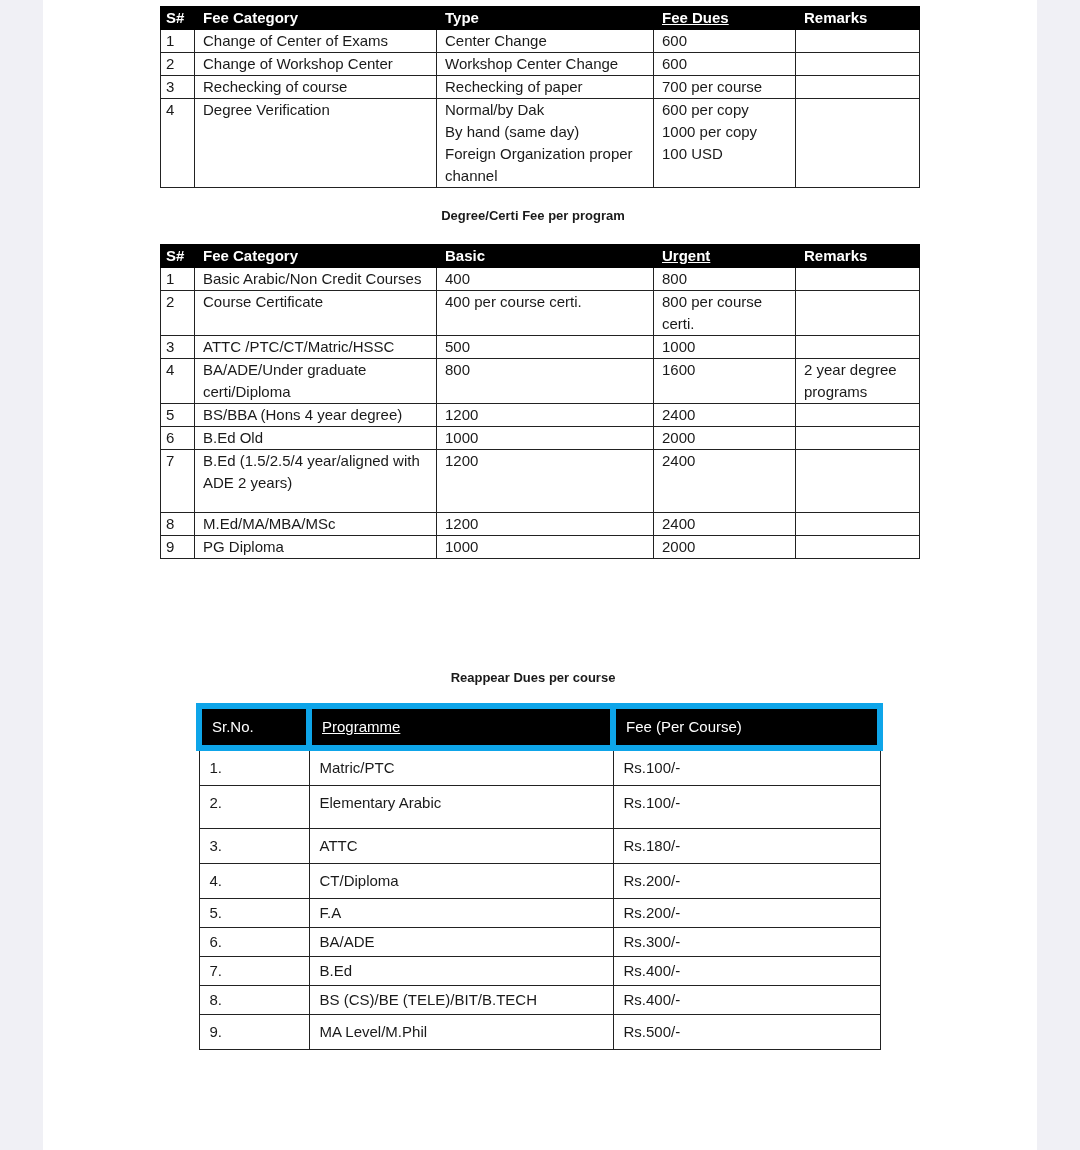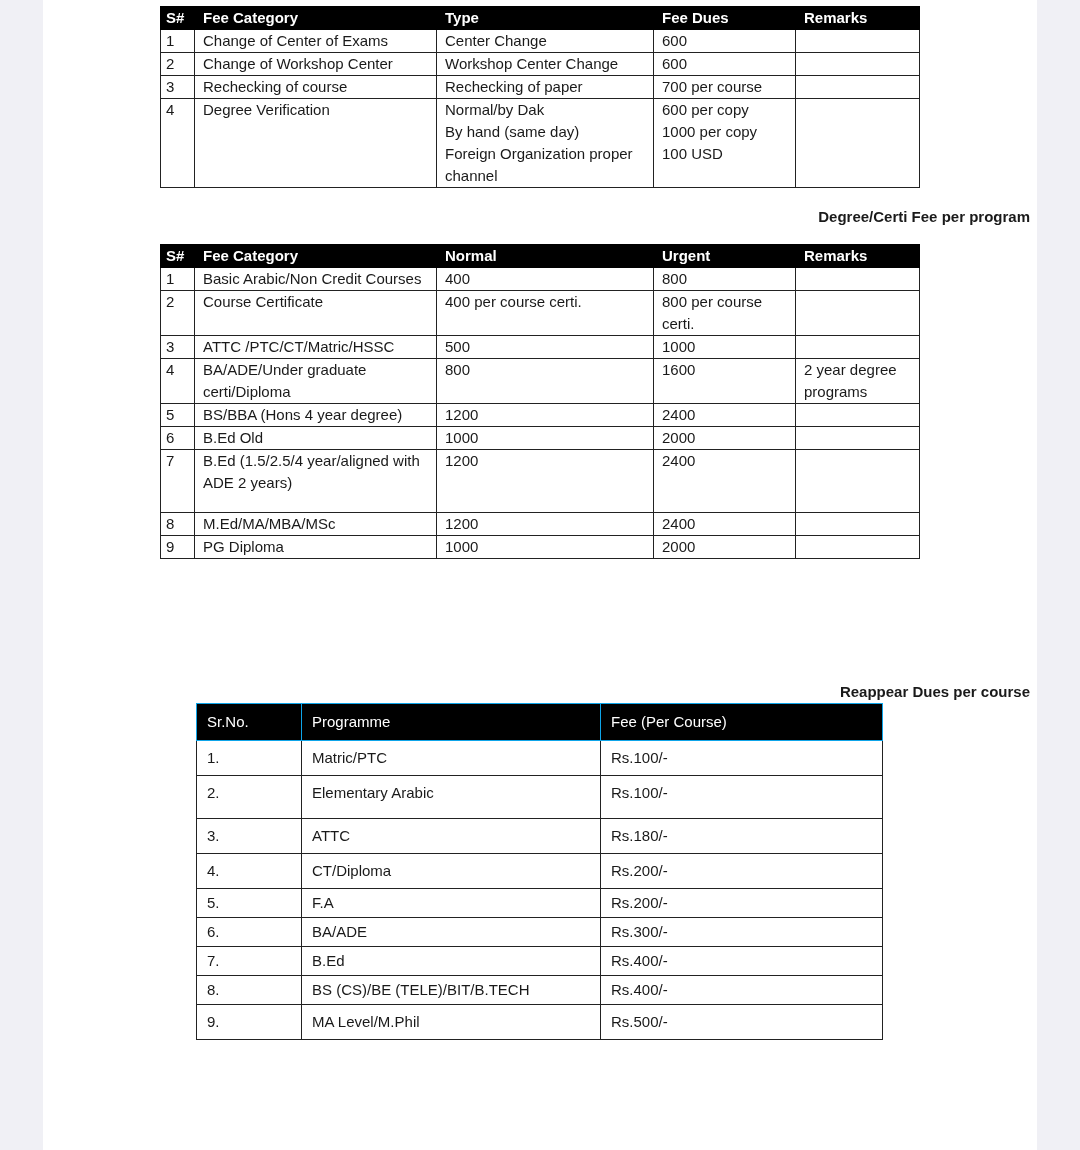--- a/index.html
+++ b/index.html
@@ -11,35 +11,35 @@
     position: absolute; left: 43px; top: 0; width: 994px; height: 1150px; background: #ffffff;
   }
   table { border-collapse: collapse; position: absolute; font-size: 15px; }
   td, th { padding: 0 0 0 8px; vertical-align: top; text-align: left; line-height: 22px; }
   th { background: #000; color: #fff; font-weight: bold; height: 22px; }
   .t1 { left: 117px; top: 6px; width: 760px; }
   .t1 td, .t2 td { border: 1px solid #222; }
   .t1 th, .t2 th { border: 1px solid #000; }
   .t2 { left: 117px; top: 244px; width: 760px; }
   .sec-title {
-    position: absolute; font-weight: bold; font-size: 15px; left: 0; width: 994px; text-align: right;
+    position: absolute; font-weight: bold; font-size: 13px; left: 0; width: 994px; text-align: center;
   }
   .st1 { top: 208px; left: -7px; }
-  .st2 { top: 670px; left: -7px; margin-top: 13px; }
+  .st2 { top: 670px; left: -7px; }
   .t3 { left: 153px; top: 703px; width: 687px; font-size: 15px; }
-  .t3 th { height: 36px; line-height: 36px; font-weight: normal; padding-left: 10px; border: 1px solid #0ea5e9; }
+  .t3 th { height: 36px; line-height: 36px; font-weight: normal; padding-left: 10px; border: 6px solid #0ea5e9; }
   .t3 td { border: 1px solid #222; padding-left: 10px; line-height: 34px; }
   .t3 td.hi { line-height: 34px; height: 42px; }
   .t3 td.sh { line-height: 28px; }
   .c-sn { width: 28px; padding-left: 5px !important; }
   .c-cat { width: 233px; }
   .c-type { width: 208px; }
-  .c-fee { width: 133px; }
+  .c-fee { width: 133px; text-decoration: underline; }
   .t3 .c3a { width: 94px; }
-  .t3 .c3b { width: 288px; }
+  .t3 .c3b { width: 288px; text-decoration: underline; }
 </style>
 </head>
 <body>
 
 <div class="page">
 
   <table class="t1">
     <thead>
       <tr>
         <th class="c-sn">S#</th>
@@ -89,21 +89,21 @@
     </tbody>
   </table>
 
   <div class="sec-title st1">Degree/Certi Fee per program</div>
 
   <table class="t2">
     <thead>
       <tr>
         <th class="c-sn">S#</th>
         <th class="c-cat">Fee Category</th>
-        <th class="c-type">Normal</th>
+        <th class="c-type">Basic</th>
         <th class="c-fee">Urgent</th>
         <th>Remarks</th>
       </tr>
     </thead>
     <tbody>
       <tr>
         <td class="c-sn">1</td>
         <td>Basic Arabic/Non Credit Courses</td>
         <td>400</td>
         <td>800</td>

